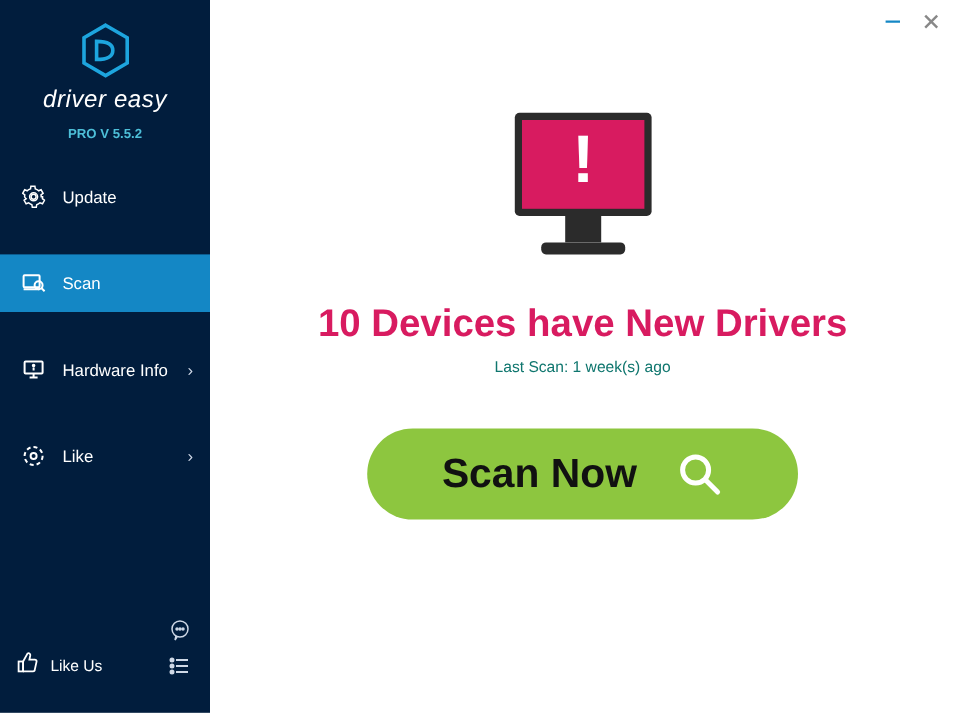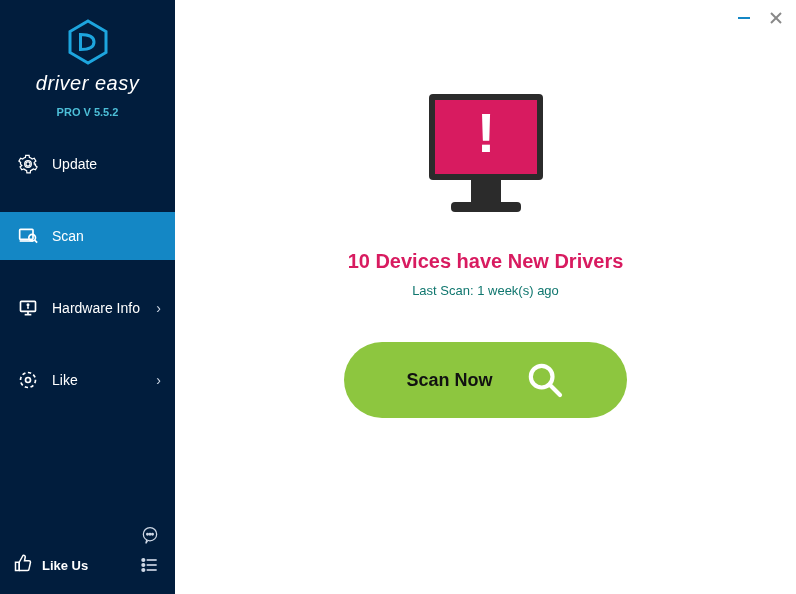--- a/index.html
+++ b/index.html
@@ -17,32 +17,32 @@
     .logo-text { font-size: 20px; font-weight: 300; font-style: italic; letter-spacing: 0.5px; color: #fff; }
     .version { font-size: 11px; color: #4dbfd8; font-weight: 700; margin-top: 11px; }
 
     .nav { margin-top: 6px; flex: 1; }
     .nav-item { display: flex; align-items: center; padding: 14px 18px; cursor: pointer; margin-bottom: 24px; position: relative; gap: 14px; }
     .nav-item.active { background: #1487c5; }
     .nav-item .icon { width: 20px; height: 20px; display: flex; align-items: center; justify-content: center; flex-shrink: 0; }
     .nav-item .label { font-size: 14px; flex: 1; }
     .nav-item .chevron { position: absolute; right: 14px; font-size: 14px; color: #cfd8e6; }
 
-    .sidebar-footer { padding: 10px 14px 18px; display: flex; align-items: flex-end; justify-content: space-between; font-weight: bold; }
+    .sidebar-footer { padding: 10px 14px 28px; display: flex; align-items: flex-end; justify-content: space-between; }
     .like-wrap { display: flex; align-items: center; gap: 10px; cursor: pointer; }
     .like-label { font-size: 13px; }
     .footer-icons { display: flex; flex-direction: column; gap: 8px; align-items: center; }
     .footer-ico { width: 22px; height: 22px; display: flex; align-items: center; justify-content: center; cursor: pointer; }
 
     
     .main { flex: 1; background: #fff; display: flex; flex-direction: column; align-items: center; justify-content: flex-start; padding-top: 84px; position: relative; }
     .status-icon { margin-bottom: 22px; }
-    .headline { font-size: 20px; font-weight: 700; color: #d81b60; margin-bottom: 10px; }
+    .headline { font-size: 32px; font-weight: 700; color: #d81b60; margin-bottom: 10px; }
     .subline { font-size: 13px; color: #0f766e; margin-bottom: 44px; }
-    .scan-btn { display: flex; align-items: center; justify-content: center; gap: 32px; background: #8dc63f; color: #111; font-size: 18px; font-weight: 700; border: none; border-radius: 40px; padding: 18px 62px; cursor: pointer; }
+    .scan-btn { display: flex; align-items: center; justify-content: center; gap: 32px; background: #8dc63f; color: #111; font-size: 34px; font-weight: 700; border: none; border-radius: 40px; padding: 18px 62px; cursor: pointer; }
     .scan-btn .search-ico { width: 40px; height: 40px; }
   </style>
 </head>
 <body>
 
 <div class="app">
 
   <div class="window-controls">
     <div class="win-btn">
       <svg width="14" height="14" viewBox="0 0 14 14">

